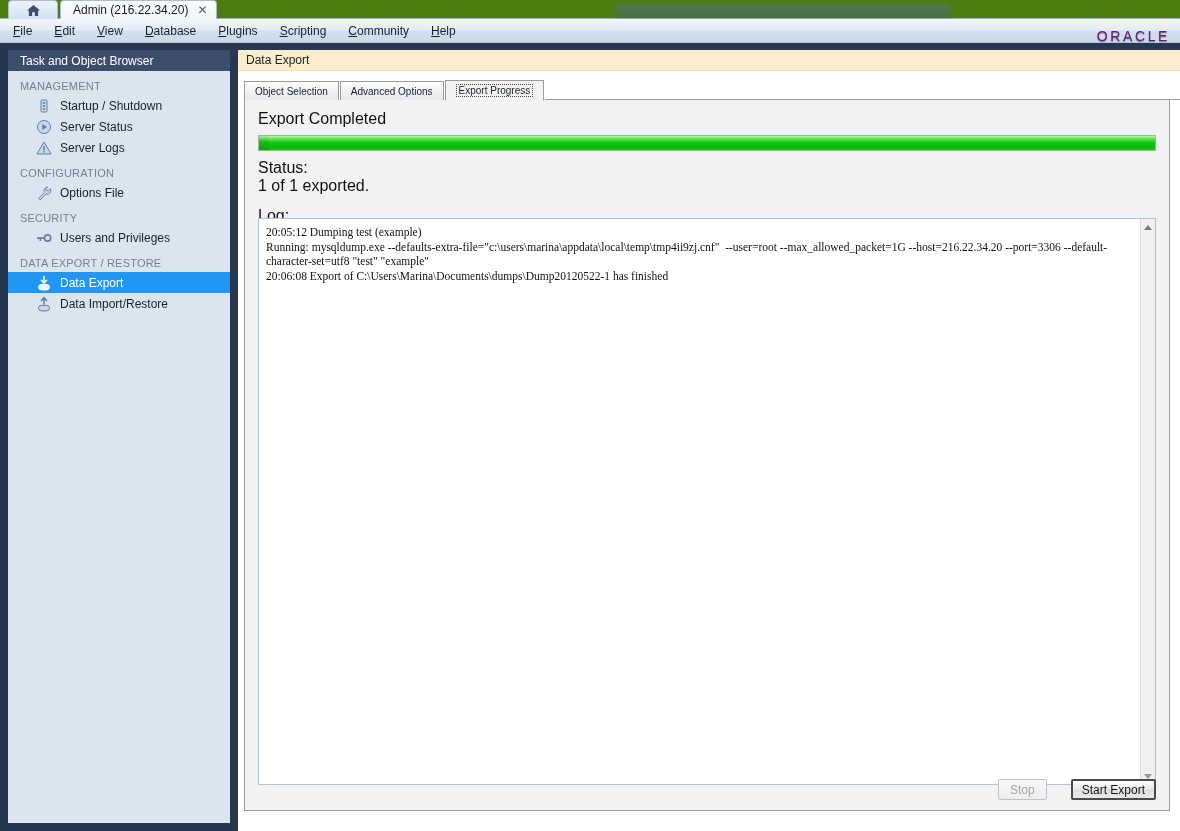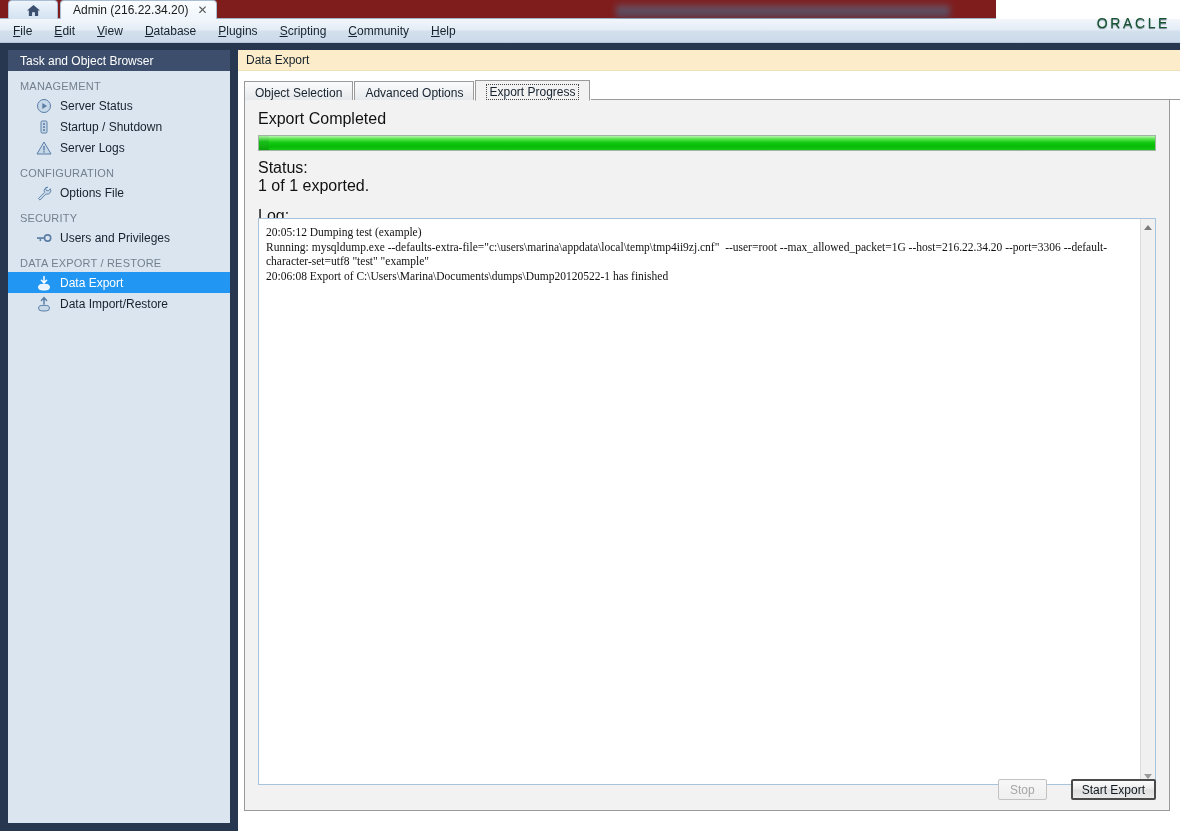--- a/index.html
+++ b/index.html
@@ -9,22 +9,22 @@
     overflow: hidden;
     font-family: "Liberation Sans", sans-serif;
     font-size: 12px;
     color: #000;
     background: #ffffff;
   }
   #app { position: relative; width: 1180px; height: 831px; background:#ffffff; }
 
   
   .tabstrip {
-    position: absolute; left:0; top:0; width:996px; height:19px;
-    background: #7f1d1d;
+    position: absolute; left:0; top:0; width:1180px; height:19px;
+    background: #4d7c0f;
     border-bottom: 1px solid #9fb3c6;
   }
   .tab-home {
     position:absolute; left:8px; top:0; width:50px; height:19px;
     background: linear-gradient(180deg,#eef4fb 0%, #d3e2f1 100%);
     border:1px solid #a9bed2; border-bottom:none;
     border-radius:4px 4px 0 0;
     display:flex; align-items:center; justify-content:center;
   }
   .home-glyph { width:15px; height:13px; display:block; }
@@ -53,24 +53,24 @@
     background: linear-gradient(180deg,#f2f6fb 0%, #e3ecf5 48%, #d3e0ed 52%, #cbdaea 100%);
     border-bottom:1px solid #b6c6d6;
     display:flex; align-items:center;
     padding-left:4px; gap:4px;
   }
   .menu-item {
     padding:3px 9px; font-size:12px; color:#16222e; white-space:nowrap;
   }
   .menu-item u { text-decoration: underline; }
   .oracle-logo {
-    position:absolute; right:10px; top:11px; height:24px;
+    position:absolute; right:10px; top:24px; height:24px;
     display:flex; align-items:center;
     font-size:14px; letter-spacing:2.6px; font-weight:400;
-    color:#14532d;
+    color:#701a75;
     text-shadow: 0 1px 1px rgba(90,110,130,0.9), 0 -1px 0 rgba(255,255,255,0.25);
   }
 
   
   .navy-strip {
     position:absolute; left:0; top:43px; width:1180px; height:7px;
     background:#27374f;
   }
   .navy-left { position:absolute; left:0; top:43px; width:8px; height:788px; background:#27374f; }
   .navy-bottom { position:absolute; left:0; top:823px; width:238px; height:8px; background:#27374f; }
@@ -108,21 +108,21 @@
     display:flex; align-items:center; padding-left:8px;
     font-size:12px; color:#14202b;
     border-bottom:1px solid #f0e0bc;
   }
   .tabrow {
     position:relative; height:20px; margin:9px 0 0 6px;
     display:flex; align-items:flex-end; gap:1px;
   }
   .ctab {
     height:19px; padding:0 10px;
-    display:flex; align-items:flex-end; font-size:12px; color:#16222e;
+    display:flex; align-items:center; font-size:10px; color:#16222e;
     background: linear-gradient(180deg,#fafbfc 0%, #e6e9ec 100%);
     border:1px solid #9a9a9a; border-bottom:none;
   }
   .ctab.active {
     height:21px; background:#f2f2f2;
     border:1px solid #9a9a9a; border-bottom:1px solid #f2f2f2;
     margin-bottom:-1px; position:relative; z-index:3;
   }
   .ctab.active .ctab-focus {
     border:1px dotted #444; padding:0 2px; display:block;
@@ -229,36 +229,36 @@
   <div class="navy-bottom"></div>
   <div class="navy-right-of-sidebar"></div>
 
   <div class="sidebar">
     <div class="sidebar-header">Task and Object Browser</div>
     <div id="sidebar-body">
         <div class="sb-section">MANAGEMENT</div>
         <div class="sb-item">
           <span>
             <svg class="sb-ic" viewBox="0 0 16 16">
-              <circle cx="8" cy="8" r="6.5" fill="#c7d8e8" stroke="#5a7ea6"></circle>
-              <path d="M6.3 5 L11 8 L6.3 11 Z" fill="#5a7ea6"></path>
-            </svg>
-          </span>
-          <span>Server Status</span>
-        </div>
-        <div class="sb-item">
-          <span>
-            <svg class="sb-ic" viewBox="0 0 16 16">
               <rect x="5" y="2" width="6" height="12" rx="1.2" fill="#c7d8e8" stroke="#5a7ea6"></rect>
               <circle cx="8" cy="5" r="1.1" fill="#5a7ea6"></circle>
               <circle cx="8" cy="8" r="1.1" fill="#5a7ea6"></circle>
               <circle cx="8" cy="11" r="1.1" fill="#5a7ea6"></circle>
             </svg>
           </span>
           <span>Startup / Shutdown</span>
+        </div>
+        <div class="sb-item">
+          <span>
+            <svg class="sb-ic" viewBox="0 0 16 16">
+              <circle cx="8" cy="8" r="6.5" fill="#c7d8e8" stroke="#5a7ea6"></circle>
+              <path d="M6.3 5 L11 8 L6.3 11 Z" fill="#5a7ea6"></path>
+            </svg>
+          </span>
+          <span>Server Status</span>
         </div>
         <div class="sb-item">
           <span>
             <svg class="sb-ic" viewBox="0 0 16 16">
               <path d="M8 2 L15 14 L1 14 Z" fill="#c7d8e8" stroke="#5a7ea6" stroke-width="1"></path>
               <rect x="7.3" y="6" width="1.4" height="4.4" fill="#5a7ea6"></rect>
               <rect x="7.3" y="11.2" width="1.4" height="1.4" fill="#5a7ea6"></rect>
             </svg>
           </span>
           <span>Server Logs</span>

